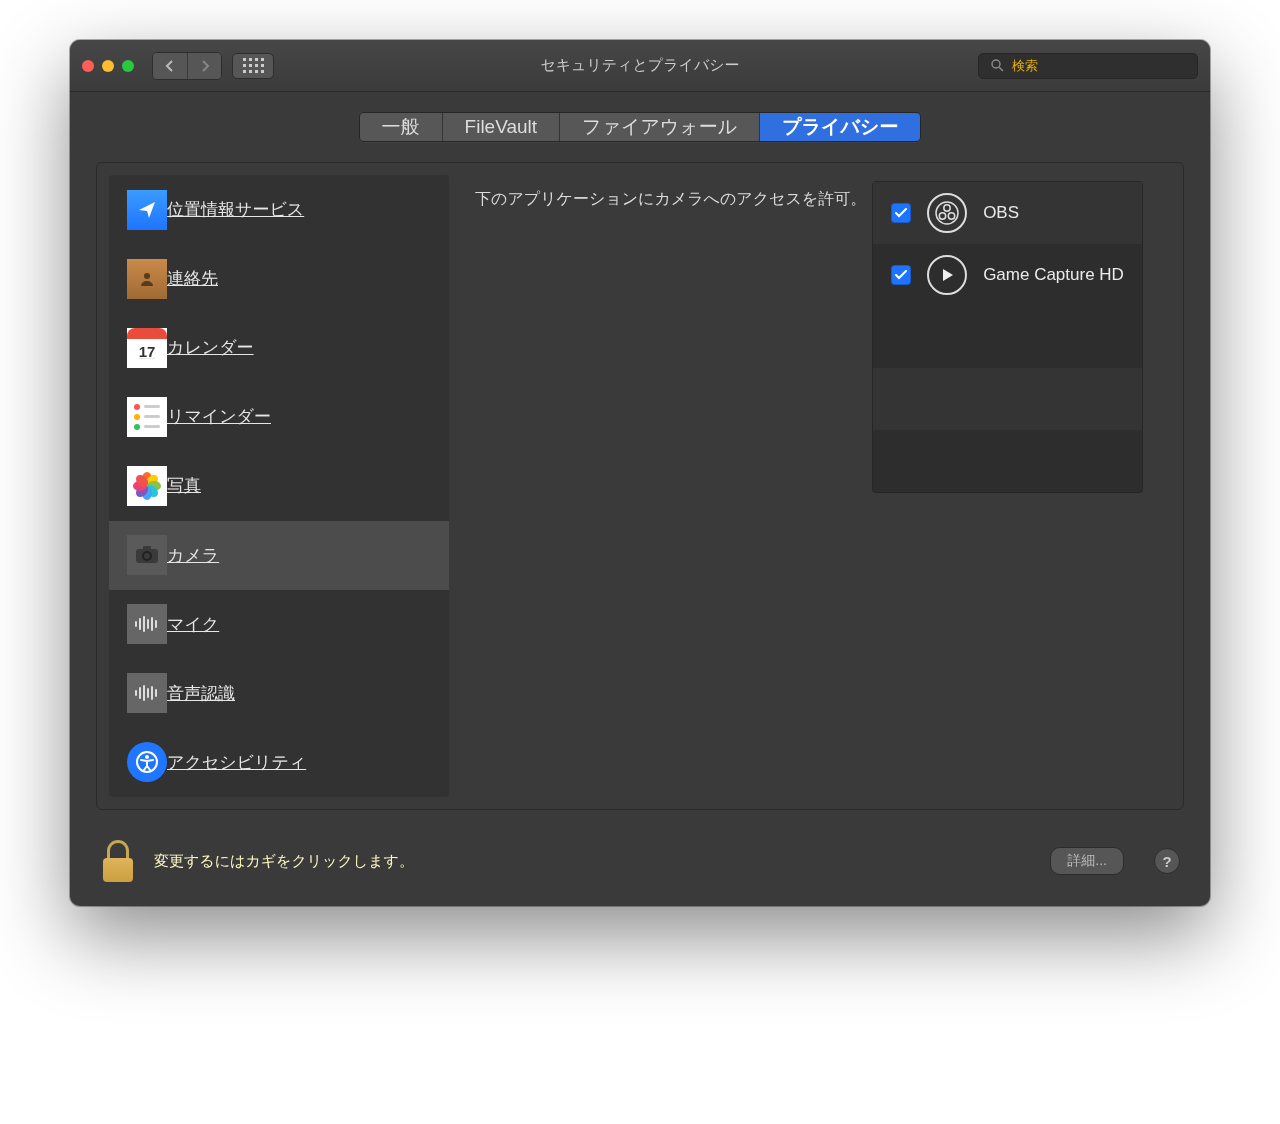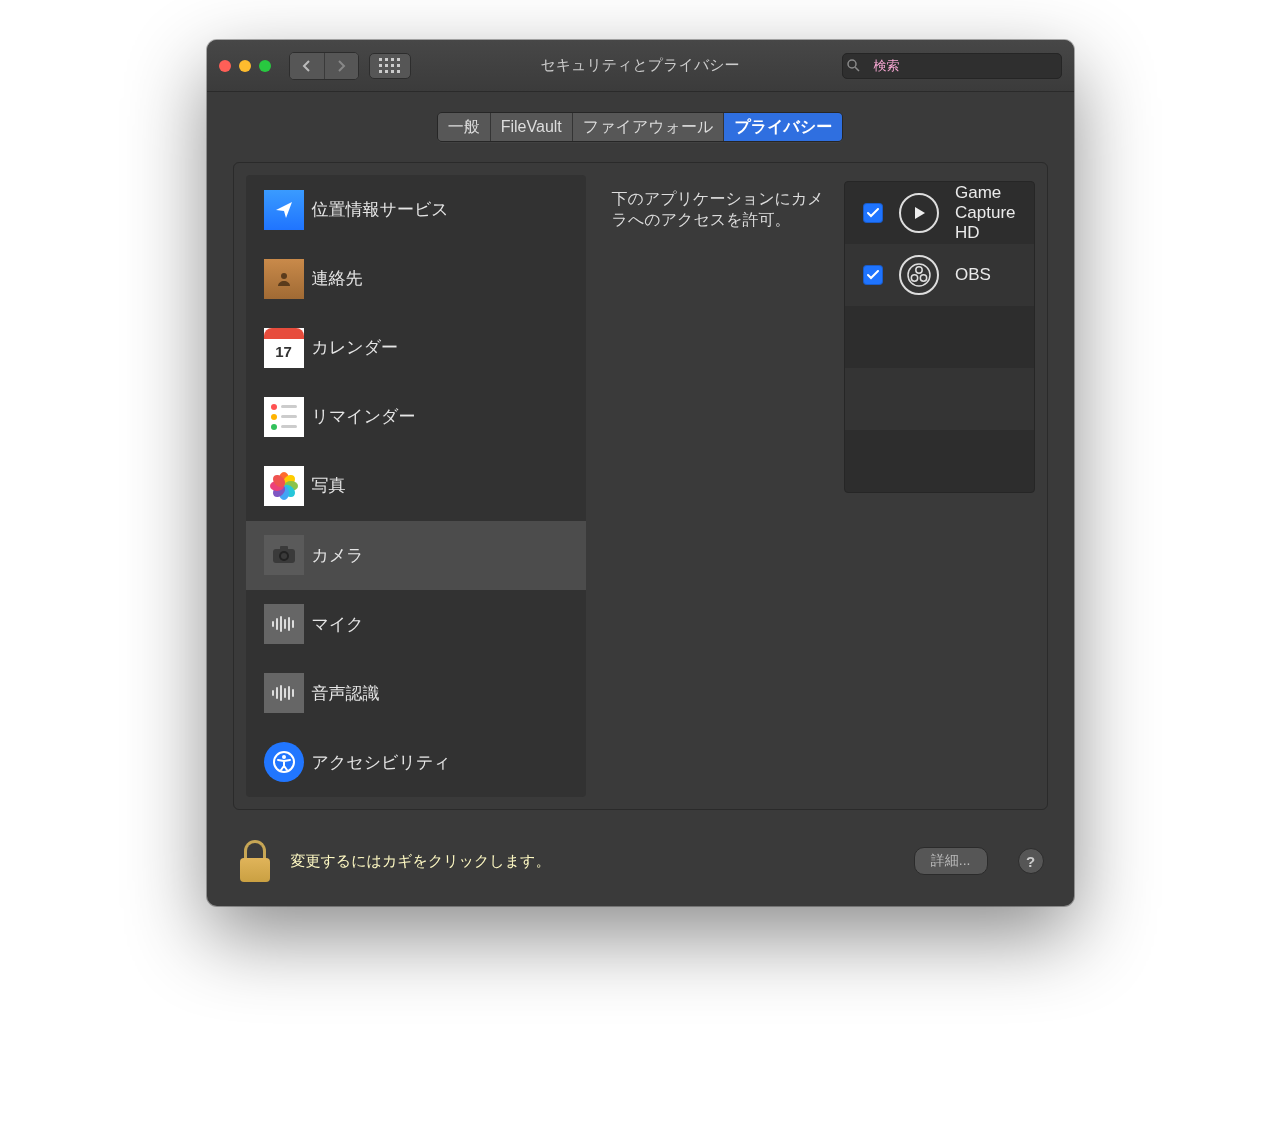--- a/index.html
+++ b/index.html
@@ -1,18 +1,18 @@
 <!DOCTYPE html>
 <html><head>
   <meta charset="utf-8">
   <style>
     * { margin: 0; padding: 0; box-sizing: border-box; font-family: -apple-system, "Helvetica Neue", sans-serif; }
     body { background: #fff; width: 1280px; height: 1124px; display: flex; align-items: flex-start; justify-content: center; padding-top: 40px; }
     .window {
-      width: 867px;
+      width: 1140px;
       background: #3a3a3a;
       border-radius: 10px;
       box-shadow: 0 30px 80px rgba(0,0,0,.45), 0 0 0 1px rgba(0,0,0,.3);
       overflow: hidden;
     }
     
     .titlebar {
       height: 52px;
       background: linear-gradient(#474747, #3b3b3b);
       display: flex;
@@ -27,46 +27,46 @@
     .tl-yellow { background: #febc2e; }
     .tl-green { background: #28c840; }
     .nav-group { display: flex; background: #555; border-radius: 5px; overflow: hidden; border: 1px solid #2d2d2d; margin-right: 10px; }
     .nav-btn { width: 34px; height: 26px; display: flex; align-items: center; justify-content: center; color: #aaa; background: #565656; }
     .nav-btn + .nav-btn { border-left: 1px solid #3a3a3a; }
     .grid-btn { width: 42px; height: 26px; background: #565656; border: 1px solid #2d2d2d; border-radius: 5px; display: flex; align-items: center; justify-content: center; color: #ccc; }
     .title { position: absolute; left: 50%; transform: translateX(-50%); color: #ccc; font-size: 15px; font-weight: 500; }
     .search {
       margin-left: auto; width: 220px; height: 26px; background: #2f2f2f;
       border: 1px solid #252525; border-radius: 5px; display: flex; align-items: center;
-      padding: 0 4px; color: #f9a8d4; gap: 14px; font-size: 13px;
+      padding: 0 12px; color: #eab308; gap: 8px; font-size: 13px;
     }
     
     .tabs-wrap { display: flex; justify-content: center; padding: 20px 0 0; }
     .tabs {
       display: flex; border-radius: 5px; overflow: hidden; border: 1px solid #262626;
       box-shadow: 0 1px 0 rgba(255,255,255,.04);
     }
     .tab {
-      height: 28px; padding: 0 10px; display: flex; align-items: center;
-      color: #ddd; background: #575757; font-size: 16px;
+      height: 28px; padding: 0 22px; display: flex; align-items: center;
+      color: #ddd; background: #575757; font-size: 19px;
     }
     .tab + .tab { border-left: 1px solid #343434; }
     .tab.active { background: #2f6fe0; color: #fff; font-weight: bold; }
     
     .content {
       margin: 20px 26px 16px; border: 1px solid #2a2a2a; border-radius: 6px;
       background: #3a3a3a; display: flex; padding: 12px; gap: 20px; height: 648px;
     }
     .sidebar {
       width: 340px; background: #323232; border-radius: 4px; overflow: hidden;
       display: flex; flex-direction: column;
     }
     .sb-item {
-      height: 71px; display: flex; align-items: center; gap: 8px;
-      padding: 0 18px; color: #e6e6e6; font-size: 17px;
+      height: 71px; display: flex; align-items: center; gap: 0;
+      padding: 0 18px; color: #e6e6e6; font-size: 17px; text-decoration: underline;
     }
     .sb-item.selected { background: #4c4c4c; }
     .sb-icon {
       width: 40px; height: 40px; border-radius: 0; display: flex;
       align-items: center; justify-content: center; flex-shrink: 0;
       font-size: 20px; color: #fff;
     }
     .right {
       flex: 1; display: flex; flex-direction: row; padding: 6px 0 0;
     }
@@ -307,49 +307,49 @@
             </svg>
         </div>
         <span>アクセシビリティ</span>
       </div>
 
     </div>
 
     <div class="right">
       <div class="desc">下のアプリケーションにカメラへのアクセスを許可。</div>
       <div class="app-list">
-        <div class="app-row">
-          <div class="chk">
-            <svg width="12" height="10" viewBox="0 0 12 10">
-                <path d="M1 5l3 3 7-7" stroke="#fff" stroke-width="2" fill="none" stroke-linecap="round"></path>
-              </svg>
-          </div>
-          <div class="app-ic">
-            <svg width="18" height="18" viewBox="0 0 18 18">
-                <path d="M5 3v12l10-6z" fill="#eee"></path>
-              </svg>
-          </div>
-          <span>Game Capture HD</span>
-        </div>
         <div class="app-row stripe">
           <div class="chk">
             <svg width="12" height="10" viewBox="0 0 12 10">
                 <path d="M1 5l3 3 7-7" stroke="#fff" stroke-width="2" fill="none" stroke-linecap="round"></path>
               </svg>
           </div>
           <div class="app-ic">
             <svg width="26" height="26" viewBox="0 0 26 26">
               <circle cx="13" cy="13" r="11" fill="none" stroke="#ddd" stroke-width="1.5"></circle>
               <circle cx="13" cy="8" r="3.2" fill="none" stroke="#ddd" stroke-width="1.5"></circle>
               <circle cx="8.5" cy="16" r="3.2" fill="none" stroke="#ddd" stroke-width="1.5"></circle>
               <circle cx="17.5" cy="16" r="3.2" fill="none" stroke="#ddd" stroke-width="1.5"></circle>
             </svg>
           </div>
           <span>OBS</span>
         </div>
+        <div class="app-row">
+          <div class="chk">
+            <svg width="12" height="10" viewBox="0 0 12 10">
+                <path d="M1 5l3 3 7-7" stroke="#fff" stroke-width="2" fill="none" stroke-linecap="round"></path>
+              </svg>
+          </div>
+          <div class="app-ic">
+            <svg width="18" height="18" viewBox="0 0 18 18">
+                <path d="M5 3v12l10-6z" fill="#eee"></path>
+              </svg>
+          </div>
+          <span>Game Capture HD</span>
+        </div>
         <div class="app-row"></div>
         <div class="app-row stripe"></div>
         <div class="app-row"></div>
       </div>
     </div>
   </div>
 
   <div class="footer">
     <div class="lock">
       <div class="shackle"></div>

